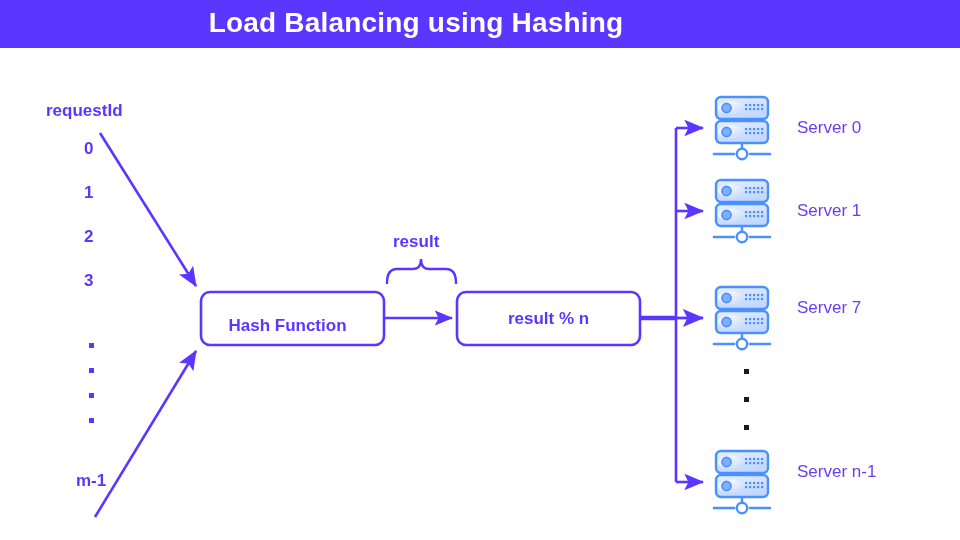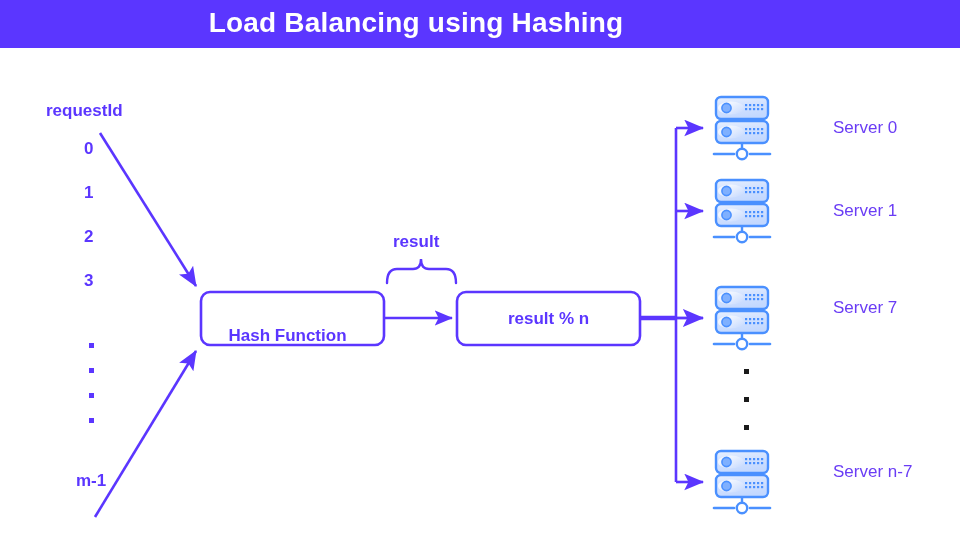--- a/index.html
+++ b/index.html
@@ -66,21 +66,20 @@
   }
   .brace-label {
     font-size: 17px;
     font-weight: bold;
     color: #5B36FF;
   }
   .server-label {
     font-size: 17px;
     font-weight: normal;
     color: #6A3DF5;
-    margin-left: 36px;
   }
   .vdot {
     position: absolute;
     width: 5px; height: 5px;
     background: #5B36FF;
   }
   .vdot-dark {
     position: absolute;
     width: 5px; height: 5px;
     background: #1a1a1a;
@@ -181,24 +180,24 @@
 <div class="txt req-num" style="left:84px; top:227px;">2</div>
 <div class="txt req-num" style="left:84px; top:271px;">3</div>
 
 <div class="vdot" style="left:89px; top:343px;"></div>
 <div class="vdot" style="left:89px; top:368px;"></div>
 <div class="vdot" style="left:89px; top:393px;"></div>
 <div class="vdot" style="left:89px; top:418px;"></div>
 
 <div class="txt req-num" style="left:76px; top:471px;">m-1</div>
 
-<div class="box-label" style="left:201px; top:326px; width:173px;">Hash Function</div>
+<div class="box-label" style="left:201px; top:316px; width:173px;">Hash Function</div>
 <div class="box-label" style="left:457px; top:309px; width:183px;">result % n</div>
 <div class="txt brace-label" style="left:393px; top:232px;">result</div>
 
 <div class="txt server-label" style="left:797px; top:118px;">Server 0</div>
 <div class="txt server-label" style="left:797px; top:201px;">Server 1</div>
 <div class="txt server-label" style="left:797px; top:298px;">Server 7</div>
-<div class="txt server-label" style="left:797px; top:462px;">Server n-7</div>
+<div class="txt server-label" style="left:797px; top:462px;">Server n-1</div>
 
 <div class="vdot-dark" style="left:744px; top:369px;"></div>
 <div class="vdot-dark" style="left:744px; top:397px;"></div>
 <div class="vdot-dark" style="left:744px; top:425px;"></div>
 
 </body></html>

